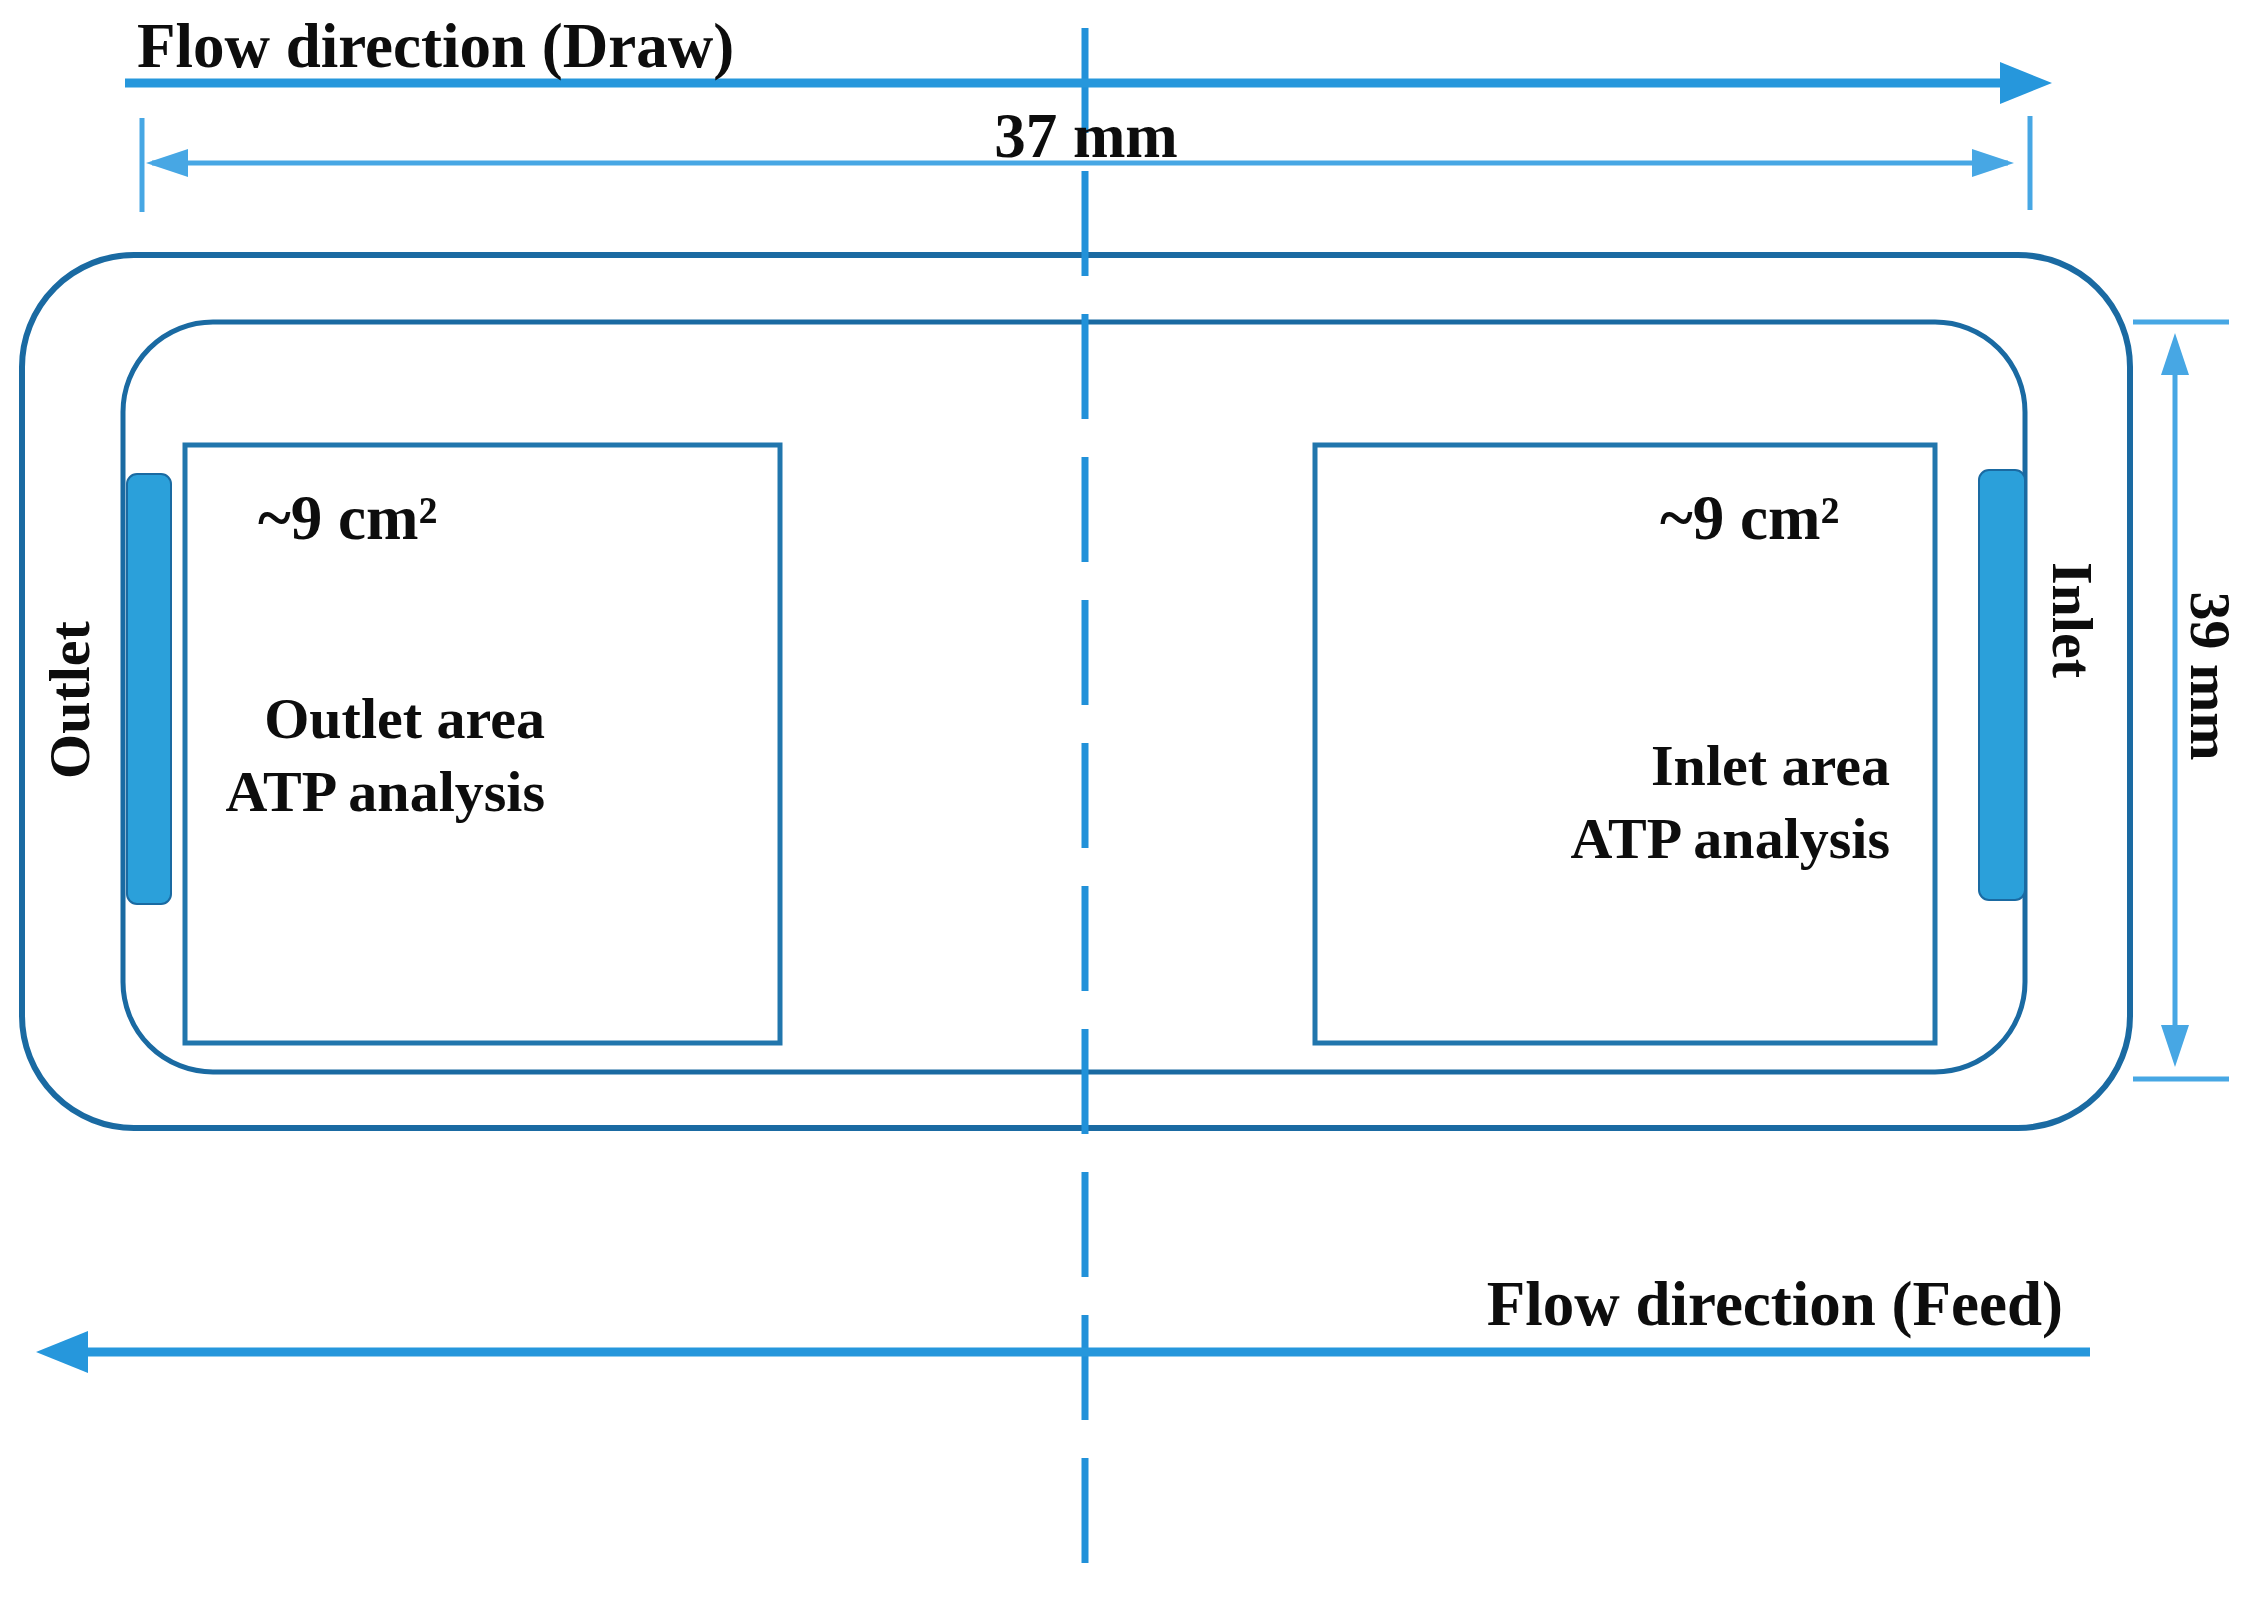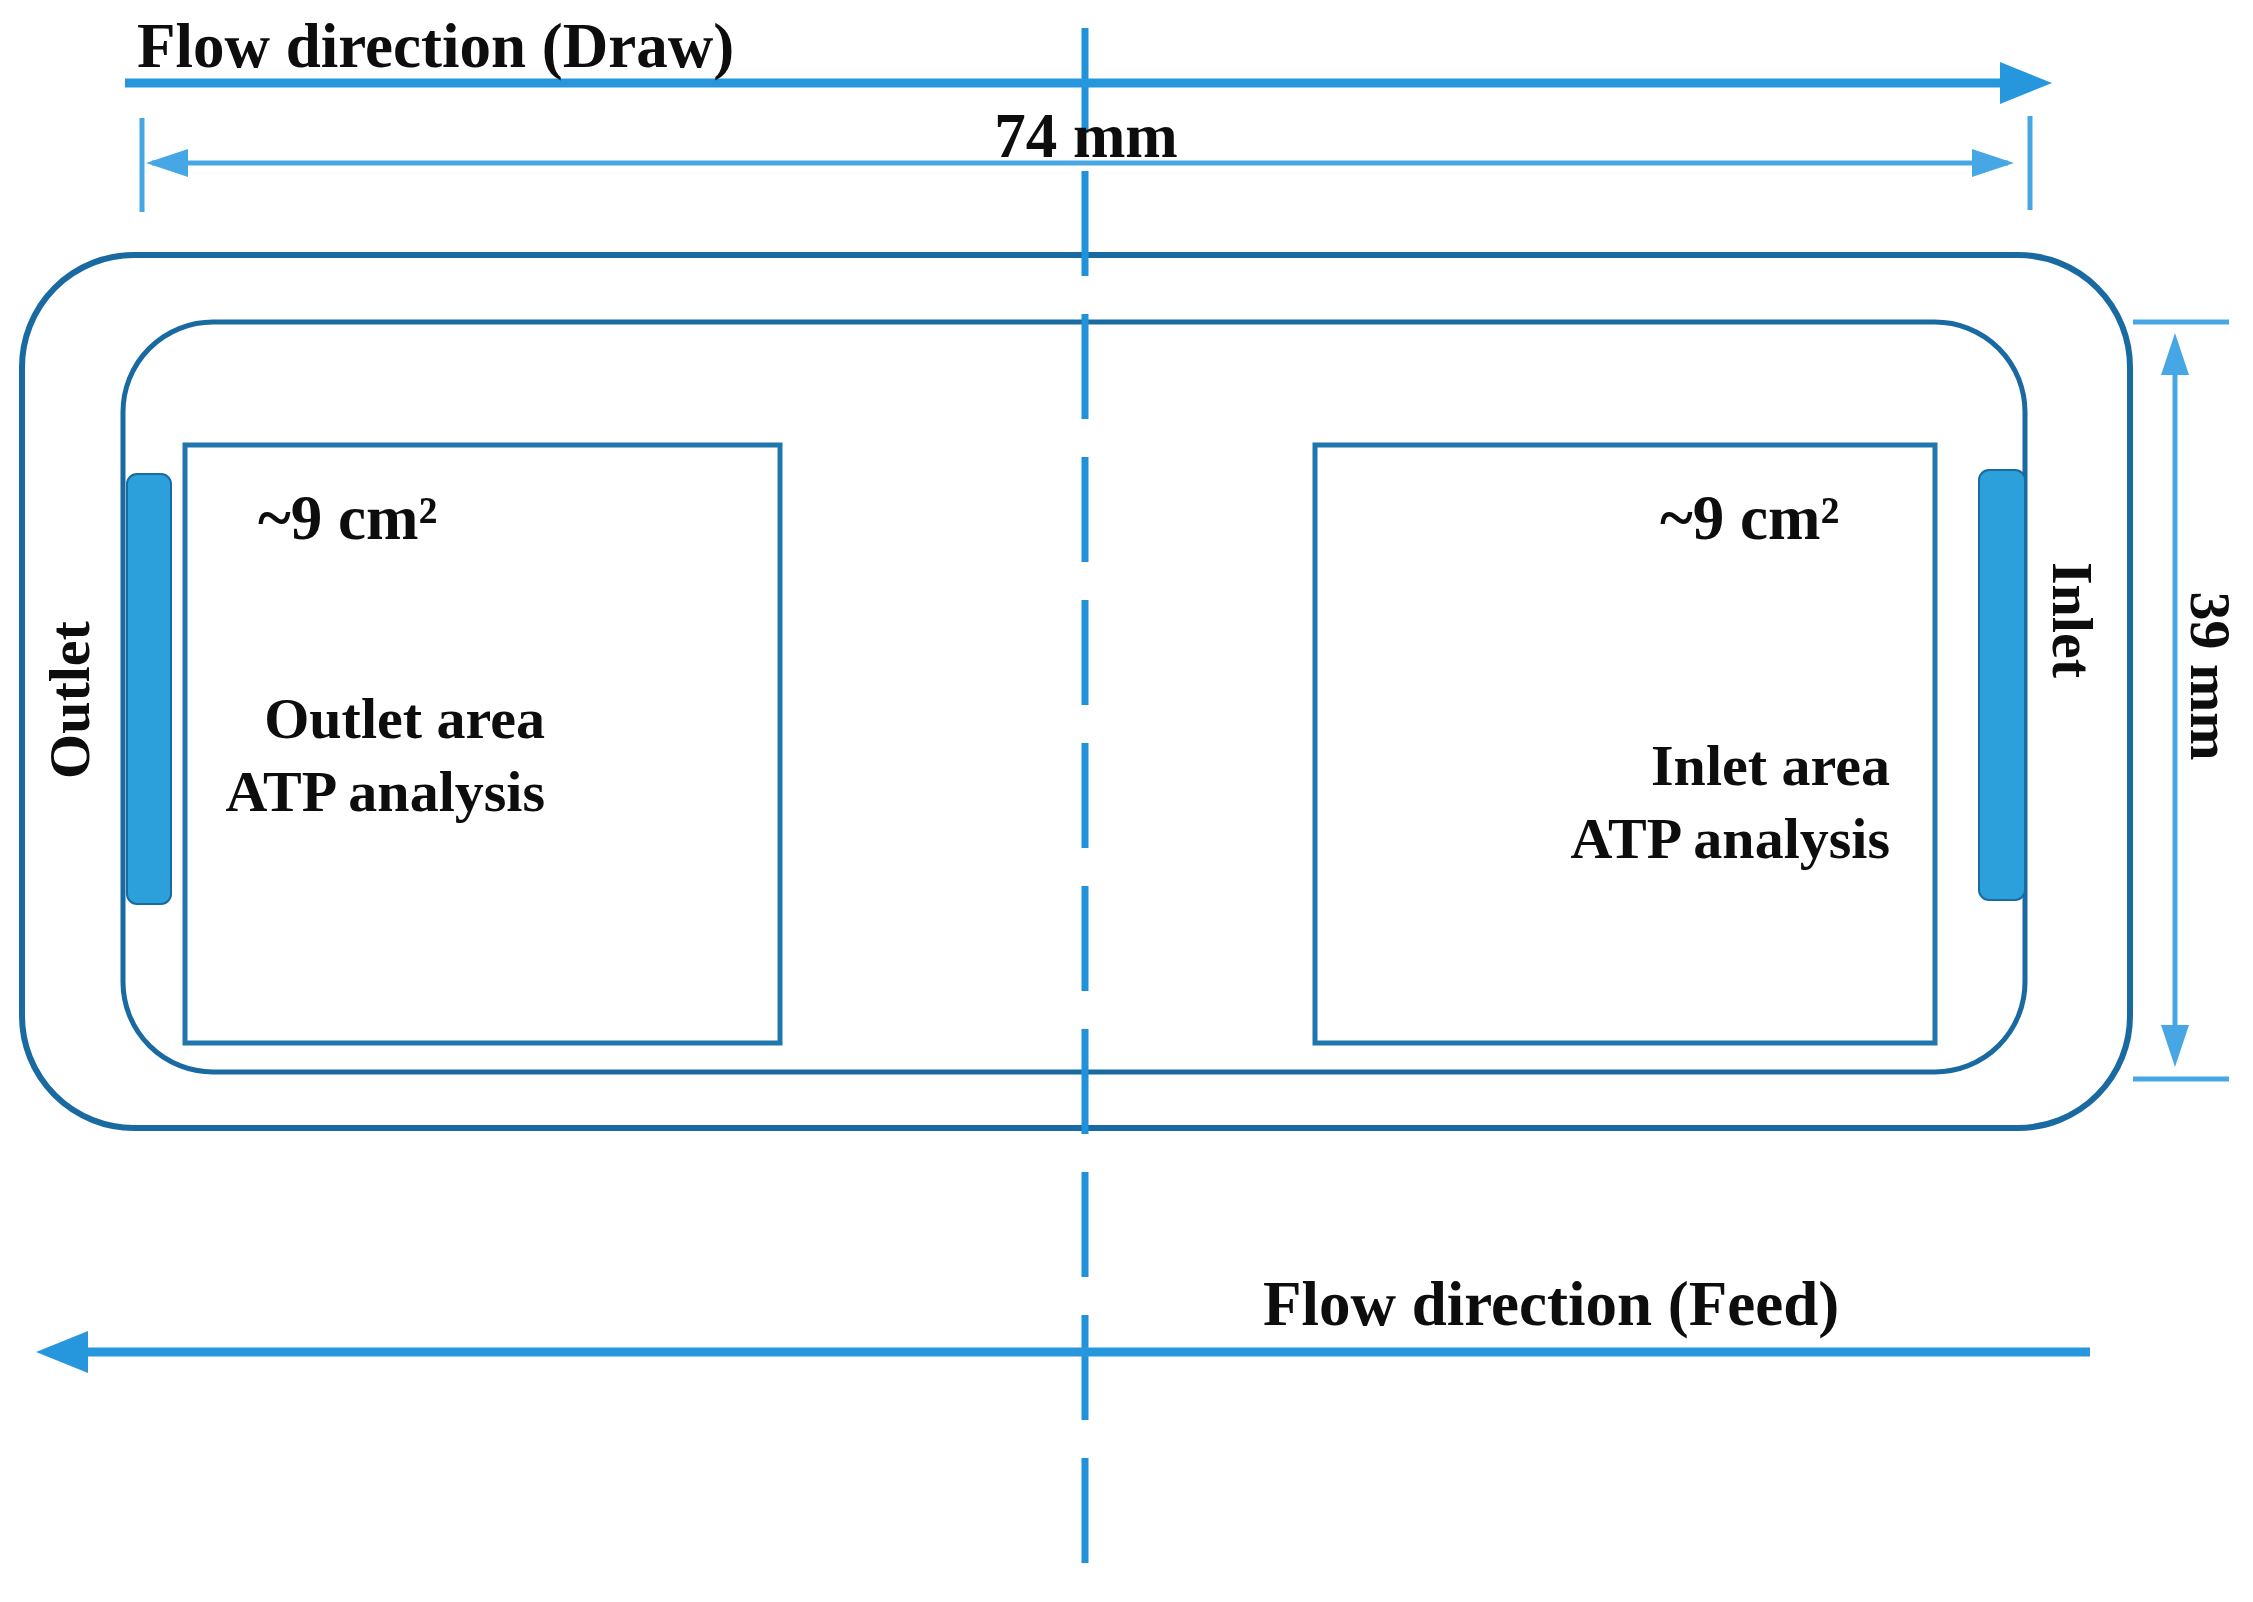--- a/index.html
+++ b/index.html
@@ -84,21 +84,21 @@
       <line x1="2175" y1="345" x2="2175" y2="1055" stroke-width="5" stroke="#47a7e4"></line>
       <line x1="2133" y1="322" x2="2229" y2="322" stroke-width="5" stroke="#47a7e4"></line>
       <line x1="2133" y1="1079" x2="2229" y2="1079" stroke-width="5" stroke="#47a7e4"></line>
       <polygon points="2161,375 2175,333 2189,375" fill="#47a7e4"></polygon>
       <polygon points="2161,1025 2175,1067 2189,1025" fill="#47a7e4"></polygon>
     </g>
   </svg>
 
   <div class="lbl title" style="left:137px;top:10px;">Flow direction (Draw)</div>
 
-  <div class="lbl dim-label" style="left:936px;top:100px;width:300px;text-align:center;">74 mm</div>
+  <div class="lbl dim-label" style="left:936px;top:100px;width:300px;text-align:center;">37 mm</div>
 
   <div class="lbl area-label" style="left:258px;top:482px;">~9 cm²</div>
 
   <div class="lbl area-label" style="left:1660px;top:482px;">~9 cm²</div>
 
   <div class="box-text" style="left:165px;top:682px;width:380px;">
     <div>Outlet area</div>
     <div>ATP analysis</div>
   </div>
 
@@ -106,15 +106,15 @@
     <div>Inlet area</div>
     <div>ATP analysis</div>
   </div>
 
   <div class="lbl rot-ccw" style="left:70px;top:700px;">Outlet</div>
 
   <div class="lbl rot" style="left:2072px;top:620px;">Inlet</div>
 
   <div class="lbl rot" style="left:2210px;top:676px;">39 mm</div>
 
-  <div class="lbl title" style="left:1263px;top:1268px;width:800px;">Flow direction (Feed)</div>
+  <div class="lbl title" style="left:1263px;top:1268px;width:800px;text-align:right;">Flow direction (Feed)</div>
 
 </div>
 
 </body></html>

